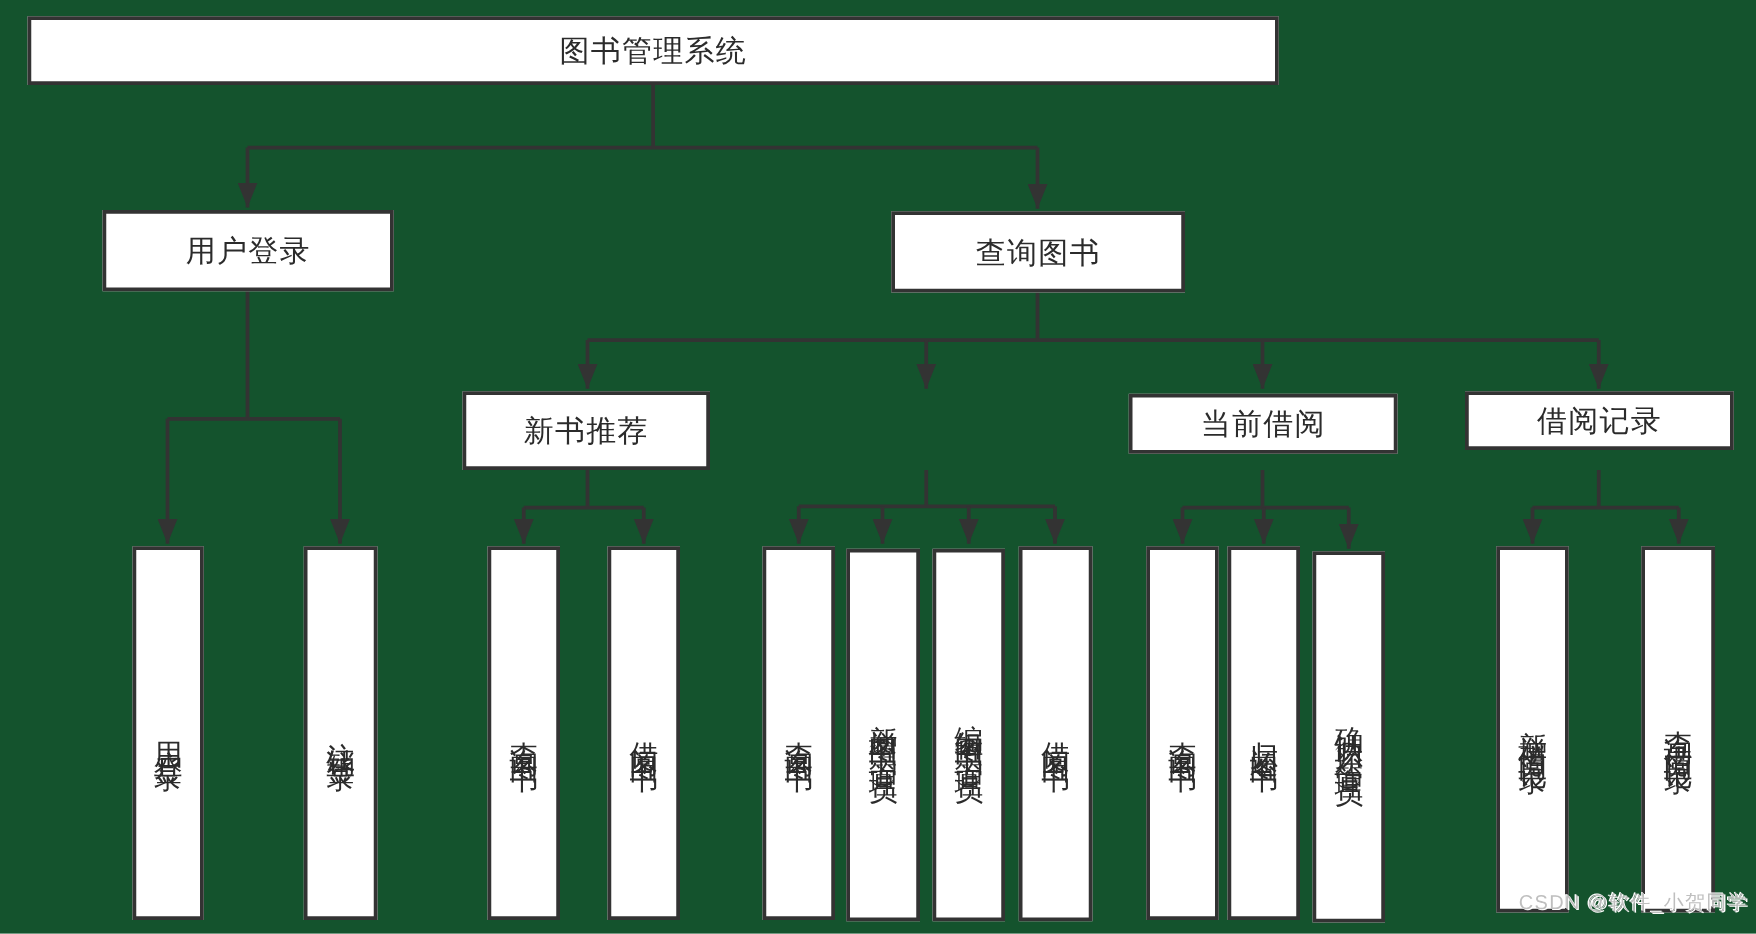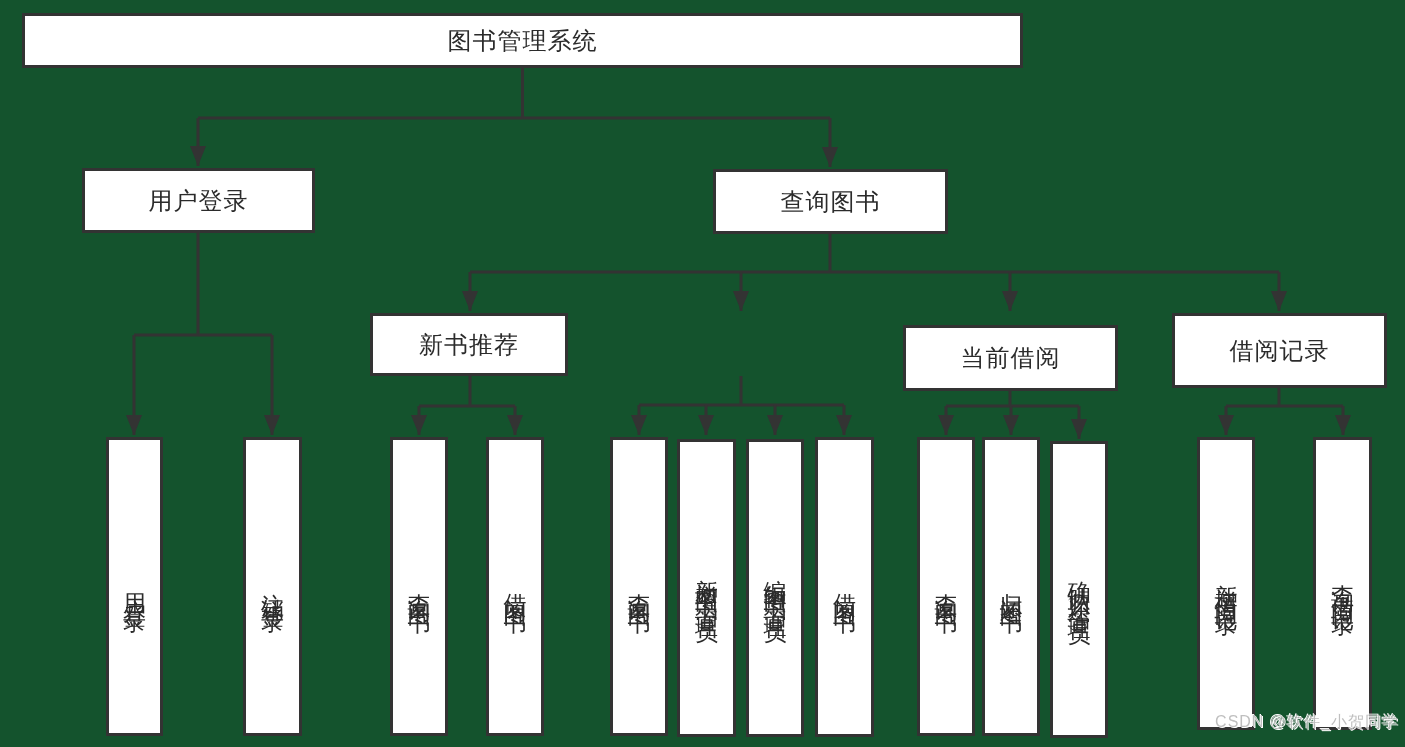--- a/index.html
+++ b/index.html
@@ -107,22 +107,22 @@
       </g>
     </g>
   </svg>
 
   <div class="hbox" style="left:22px;top:13px;width:1001px;height:55px">图书管理系统</div>
 
   <div class="hbox" style="left:82px;top:168px;width:233px;height:65px">用户登录</div>
   <div class="hbox" style="left:713px;top:169px;width:235px;height:65px">查询图书</div>
 
   <div class="hbox" style="left:370px;top:313px;width:198px;height:63px">新书推荐</div>
-  <div class="hbox" style="left:903px;top:325px;width:215px;height:66px">当前借阅</div>
-  <div class="hbox" style="left:1172px;top:313px;width:215px;height:75px">借阅记录</div>
+  <div class="hbox" style="left:903px;top:315px;width:215px;height:48px">当前借阅</div>
+  <div class="hbox" style="left:1172px;top:313px;width:215px;height:47px">借阅记录</div>
 
   <div class="vbox" style="left:106px;top:437px;width:57px;height:299px">用户登录</div>
   <div class="vbox" style="left:243px;top:437px;width:59px;height:299px">注销登录</div>
 
   <div class="vbox" style="left:390px;top:437px;width:58px;height:299px">查询图书</div>
   <div class="vbox" style="left:486px;top:437px;width:58px;height:299px">借阅图书</div>
 
   <div class="vbox" style="left:610px;top:437px;width:58px;height:299px">查询图书</div>
   <div class="vbox" style="left:677px;top:439px;width:59px;height:298px">新增图书（管理员）</div>
   <div class="vbox" style="left:746px;top:439px;width:58px;height:298px">编辑图书（管理员）</div>

